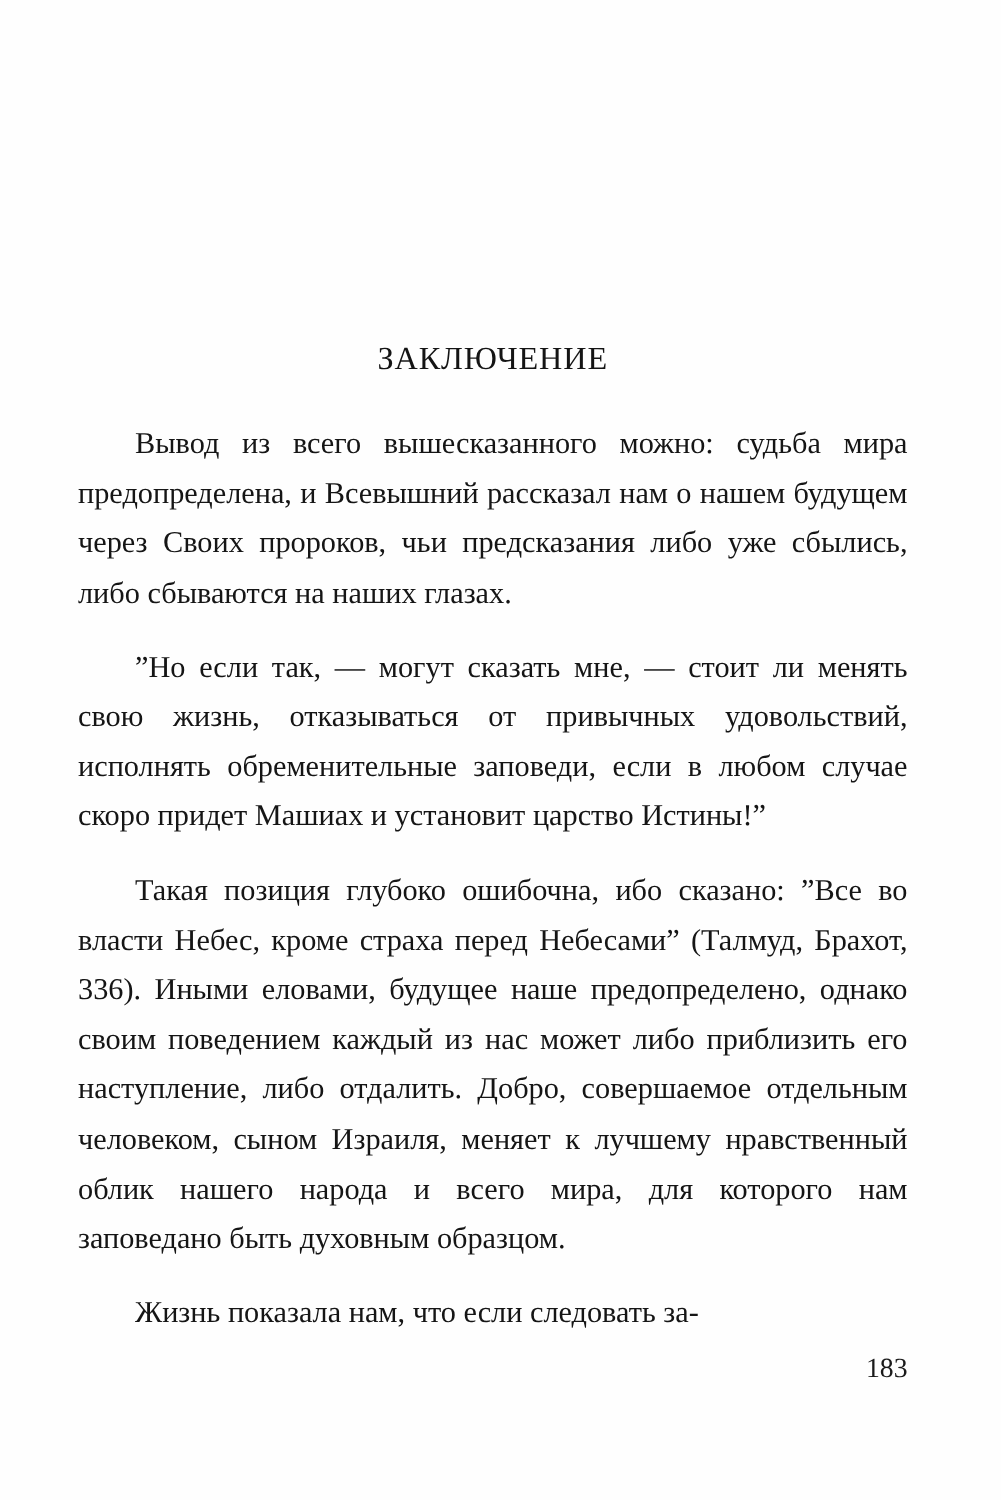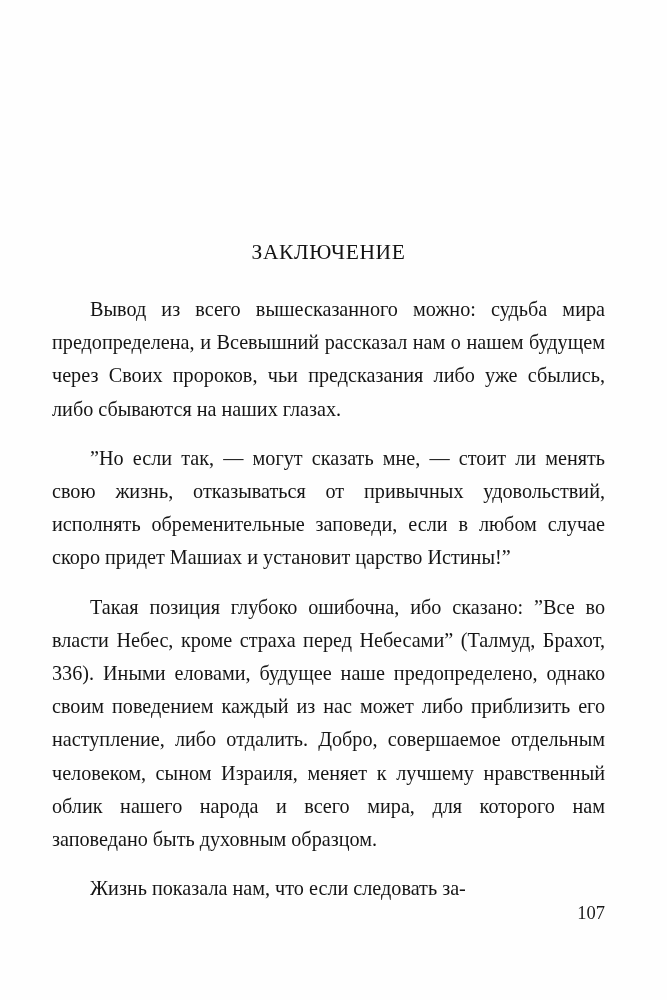--- a/index.html
+++ b/index.html
@@ -19,21 +19,21 @@
     position: absolute;
     left: 0;
     top: 0;
     width: 667px;
     height: 1000px;
     background: #fefefe;
   }
   .content {
     position: absolute;
     left: 52px;
-    top: 240px;
+    top: 227px;
     width: 553px;
   }
   .chapter-title {
     text-align: center;
     font-size: 21.5px;
     letter-spacing: 0.6px;
     font-weight: normal;
     margin: 0 0 28px 0;
     color: #141414;
   }
@@ -63,14 +63,14 @@
 <body>
 
 <div class="page">
   <div class="content">
     <h1 class="chapter-title">ЗАКЛЮЧЕНИЕ</h1>
     <p class="body-par">Вывод из всего вышесказанного можно: судьба мира предопределена, и Всевышний рассказал нам о нашем будущем через Своих пророков, чьи предсказания либо уже сбылись, либо сбываются на наших глазах.</p>
     <p class="body-par">”Но если так, — могут сказать мне, — стоит ли менять свою жизнь, отказываться от привычных удовольствий, исполнять обременительные заповеди, если в любом случае скоро придет Машиах и установит царство Истины!”</p>
     <p class="body-par">Такая позиция глубоко ошибочна, ибо сказано: ”Все во власти Небес, кроме страха перед Небесами” (Талмуд, Брахот, 336). Иными еловами, будущее наше предопределено, однако своим поведением каждый из нас может либо приблизить его наступление, либо отдалить. Добро, совершаемое отдельным человеком, сыном Израиля, меняет к лучшему нравственный облик нашего народа и всего мира, для которого нам заповедано быть духовным образцом.</p>
     <p class="body-par">Жизнь показала нам, что если следовать за-</p>
   </div>
-  <div class="page-number">107</div>
+  <div class="page-number">183</div>
 </div>
 
 </body></html>

